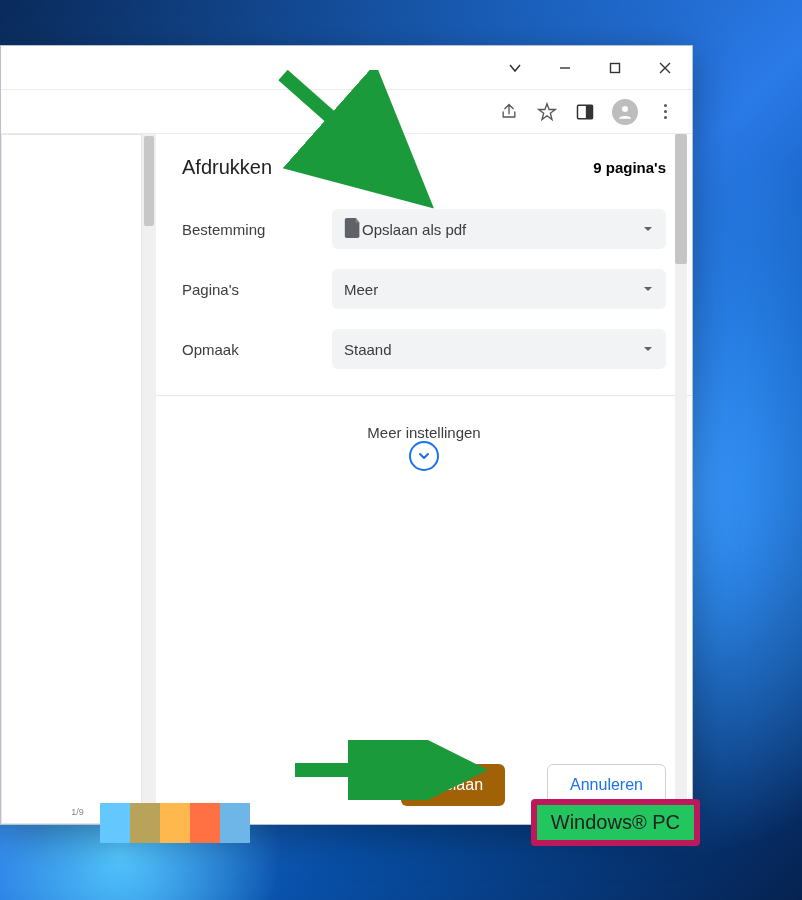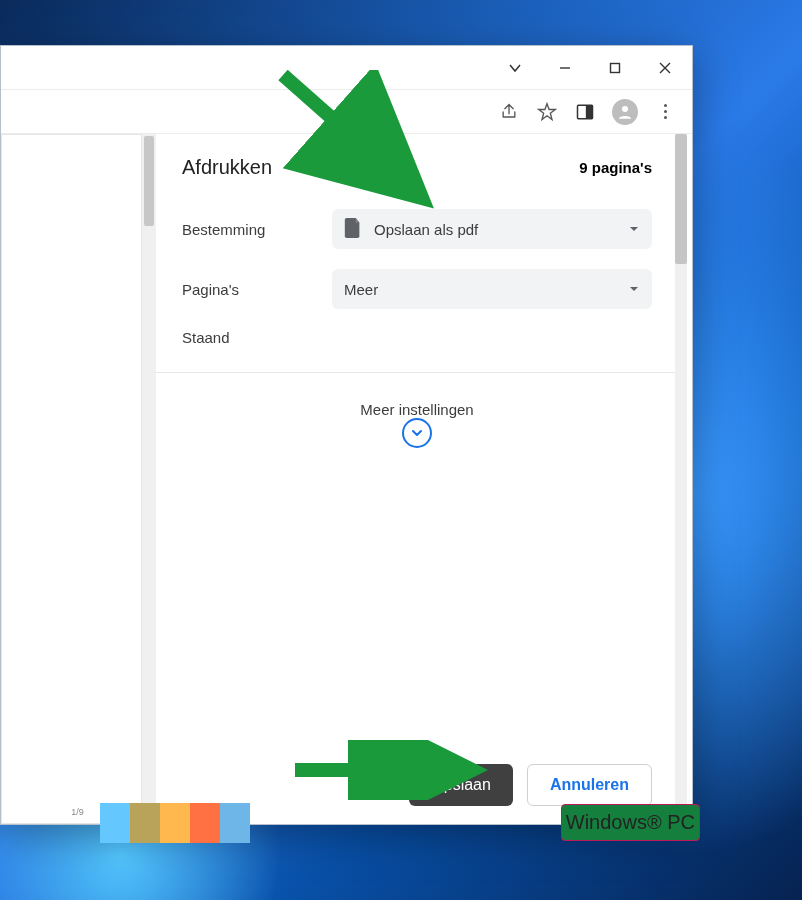--- a/index.html
+++ b/index.html
@@ -102,21 +102,21 @@
     justify-content: center;
   }
   .preview-scroll .thumb {
     width: 10px; height: 90px; background: #c7c7c7; border-radius: 2px; margin-top: 2px;
   }
 
   .panel-col {
     flex: 1;
     display: flex;
     flex-direction: column;
-    padding: 22px 40px 18px 26px;
+    padding: 22px 26px 18px 26px;
     position: relative;
   }
   .right-scroll {
     position: absolute;
     right: 4px; top: 0; bottom: 0;
     width: 14px;
     display: flex; flex-direction: column; align-items: center;
   }
   .right-scroll .track { flex:1; width: 12px; background: #f0f0f0; position: relative; }
   .right-scroll .thumb { position: absolute; top: 0; width: 12px; height: 130px; background: #c5c5c5; border-radius: 2px; }
@@ -137,21 +137,21 @@
   }
   .row-label { width: 150px; font-size: 15px; color: #3c3c3c; }
   .select {
     flex: 1;
     height: 40px;
     background: #f1f3f4;
     border-radius: 6px;
     display: flex;
     align-items: center;
     padding: 0 12px;
-    gap: 12px;
+    gap: 0;
     color: #3c3c3c;
     font-size: 15px;
     position: relative;
   }
   .select .caret {
     margin-left: auto;
   }
   .doc-icon { width: 18px; height: 20px; }
 
   .divider { border-top: 1px solid #e6e6e6; margin: 6px -26px 0 -26px; }
@@ -180,35 +180,35 @@
     padding-top: 16px;
   }
   .btn {
     height: 42px;
     padding: 0 22px;
     border-radius: 6px;
     font-size: 16px;
     display: flex; align-items: center; justify-content: center;
     cursor: pointer;
   }
-  .btn-primary { background: #404040; color: #fff; font-weight: 500; }
-  .btn-secondary { background: #fff; border: 1px solid #d0d0d0; color: #1a73e8; font-weight: 700; }
+  .btn-primary { background: #a16207; color: #fff; font-weight: 500; }
+  .btn-secondary { background: #fff; border: 1px solid #d0d0d0; color: #1a73e8; font-weight: 400; margin-left: 28px; }
 
   .behind-strip {
     position: absolute;
     left: 100px; top: 800px;
     width: 600px; height: 45px;
     display: flex; align-items: center;
   }
   .behind-strip .color-block { height: 40px; }
   .behind-strip .txt {
-    background: #15803d;
-    border: 1px solid #be185d;
+    background: #22c55e;
+    border: 6px solid #be185d;
     border-radius: 4px;
-    padding: 6px 4px;
+    padding: 6px 14px;
     font-size: 20px; color: #222;
     margin-left: auto;
   }
 
   .arrow {
     position: absolute;
     pointer-events: none;
   }
   .arrow svg { display: block; }
 
@@ -317,21 +317,29 @@
           <span>Meer</span>
           <span class="caret">
             <svg class="caret-svg" viewBox="0 0 12 12">
                 <path d="M2 4 L6 8 L10 4" fill="#5f6368"></path>
               </svg>
           </span>
         </div>
       </div>
 
       <div class="row">
-        <div class="row-label">Staand</div>
+        <div class="row-label">Opmaak</div>
+        <div class="select">
+          <span>Staand</span>
+          <span class="caret">
+            <svg class="caret-svg" viewBox="0 0 12 12">
+                <path d="M2 4 L6 8 L10 4" fill="#5f6368"></path>
+              </svg>
+          </span>
+        </div>
       </div>
 
       <div class="divider"></div>
 
       <div class="more-row">
         <div class="more-label">Meer instellingen</div>
         <div class="more-toggle">
           <svg width="14" height="14" viewBox="0 0 14 14">
               <path d="M3 5 L7 9 L11 5" fill="none" stroke="#1a73e8" stroke-width="2" stroke-linecap="round" stroke-linejoin="round"></path>
             </svg>

